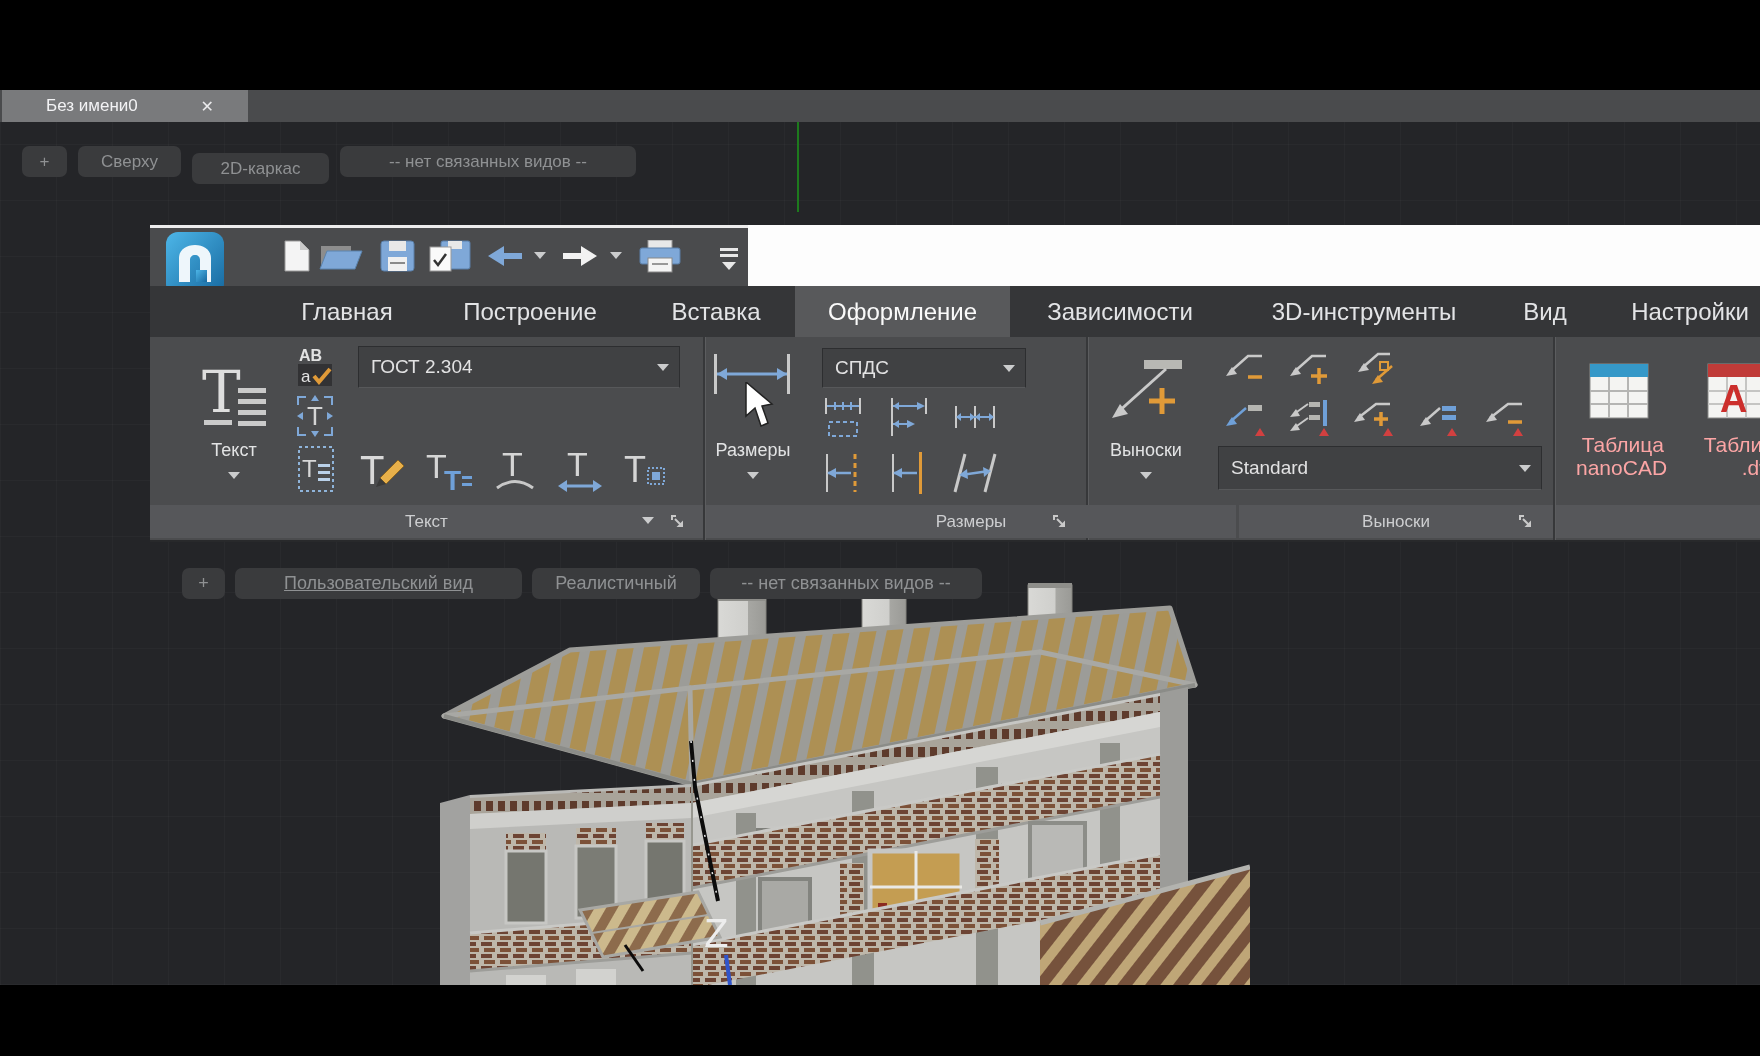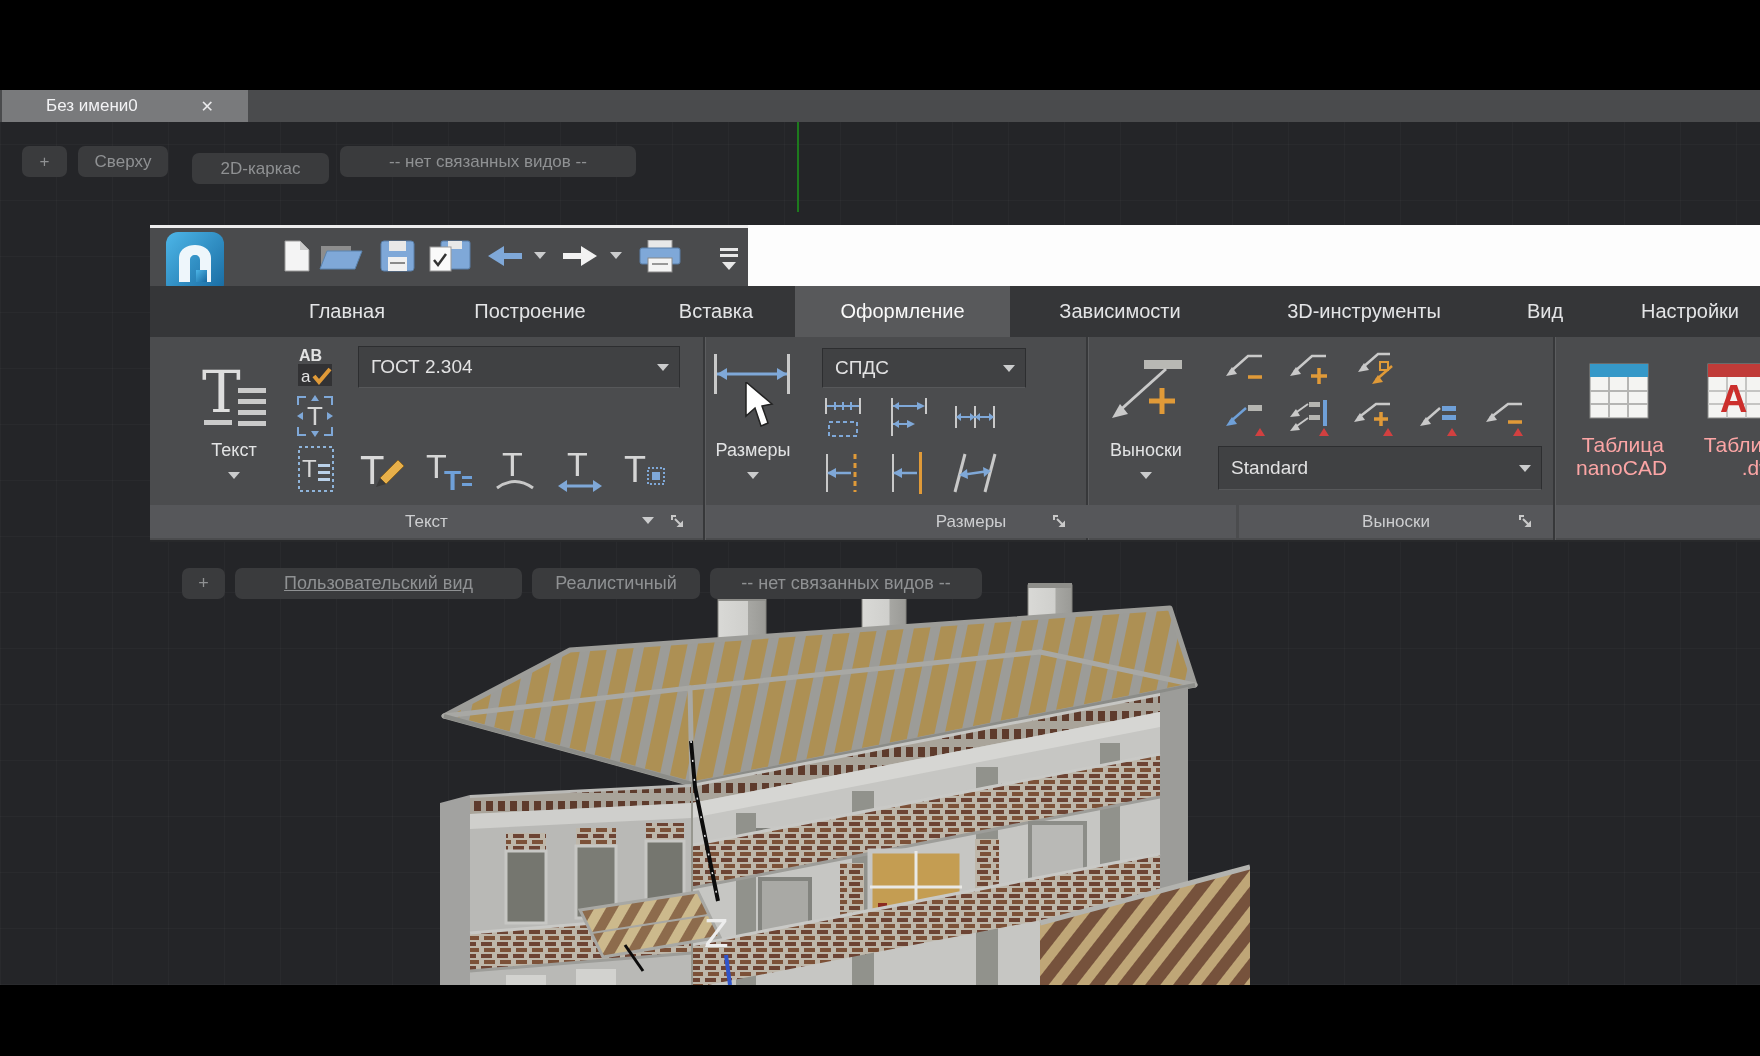--- a/index.html
+++ b/index.html
@@ -18,21 +18,21 @@
   #doctab .close{position:absolute;right:34px;font-size:16px;color:#eaeaec;cursor:default;}
   
   .pill{position:absolute;height:31px;background:#3a3b3d;border-radius:7px;color:#8f9193;
     display:flex;align-items:center;justify-content:center;font-size:18px;white-space:nowrap;}
   .pill.small{font-size:17px;}
   
   #ribbon{position:absolute;left:150px;top:225px;width:1610px;height:317px;}
   #qatstrip{position:absolute;left:0;top:0;width:598px;height:61px;background:#4a4b4d;border-top:3px solid #ededed;box-sizing:border-box;}
   #whitestrip{position:absolute;left:598px;top:0;width:1012px;height:61px;background:#fdfdfd;}
   #tabsrow{position:absolute;left:0;top:61px;width:1610px;height:51px;background:#353638;}
-  .tabbtn{position:absolute;top:0;height:51px;line-height:51px;text-align:center;font-size:20px;color:#e3e4e6;}
+  .tabbtn{position:absolute;top:0;height:51px;line-height:51px;text-align:center;font-size:24px;color:#e3e4e6;}
   .tabbtn.active{background:#58595b;color:#fafafa;}
   #panels{position:absolute;left:0;top:112px;width:1610px;height:205px;background:#4b4c4e;border-bottom:2px solid #28292b;box-sizing:border-box;}
   .pdiv{position:absolute;top:0;width:3px;height:203px;background:linear-gradient(90deg,#37383a 0 2px,#5c5d5f 2px 3px);}
   .pfooter{position:absolute;top:168px;height:33px;background:#56575a;color:#cdced0;font-size:17px;
     display:flex;align-items:center;justify-content:center;}
   .biglabel{position:absolute;text-align:center;font-size:18px;color:#e2e3e4;white-space:nowrap;}
   .caret{position:absolute;width:0;height:0;border-left:6px solid transparent;border-right:6px solid transparent;border-top:7px solid #cbcccd;}
   .combo{position:absolute;background:#404143;border:1px solid #2d2e30;border-bottom-color:#57585a;
     color:#e2e2e3;font-size:19px;display:flex;align-items:center;padding:0 12px;box-sizing:border-box;}
   .combo .ccaret{position:absolute;right:10px;top:50%;margin-top:-3px;width:0;height:0;
@@ -176,21 +176,21 @@
         <polyline points="291,196 295,242 318,356" fill="none" stroke="#e8e8e8" stroke-width="1.5" stroke-dasharray="2 17"></polyline>
         <line x1="225" y1="400" x2="243" y2="426" stroke="#0c0c0c" stroke-width="3"></line>
         <text x="304" y="402" font-family="Liberation Sans, sans-serif" font-size="40" fill="#ededed">Z</text>
         <line x1="326" y1="410" x2="330" y2="440" stroke="#2f55cc" stroke-width="4"></line>
       </g>
     </svg>
 
     <div class="pill small" style="left:22px;top:56px;width:45px;">
         <span>+</span>
       </div>
-    <div class="pill small" style="left:78px;top:56px;width:90px;">
+    <div class="pill small" style="left:78px;top:56px;width:103px;">
         <span>Сверху</span>
       </div>
     <div class="pill small" style="left:192px;top:56px;width:137px;margin-top:7px;">
         <span>2D-каркас</span>
       </div>
     <div class="pill small" style="left:340px;top:56px;width:296px;">
         <span>-- нет связанных видов --</span>
       </div>
 
     <div class="pill" style="left:182px;top:478px;width:43px;">

